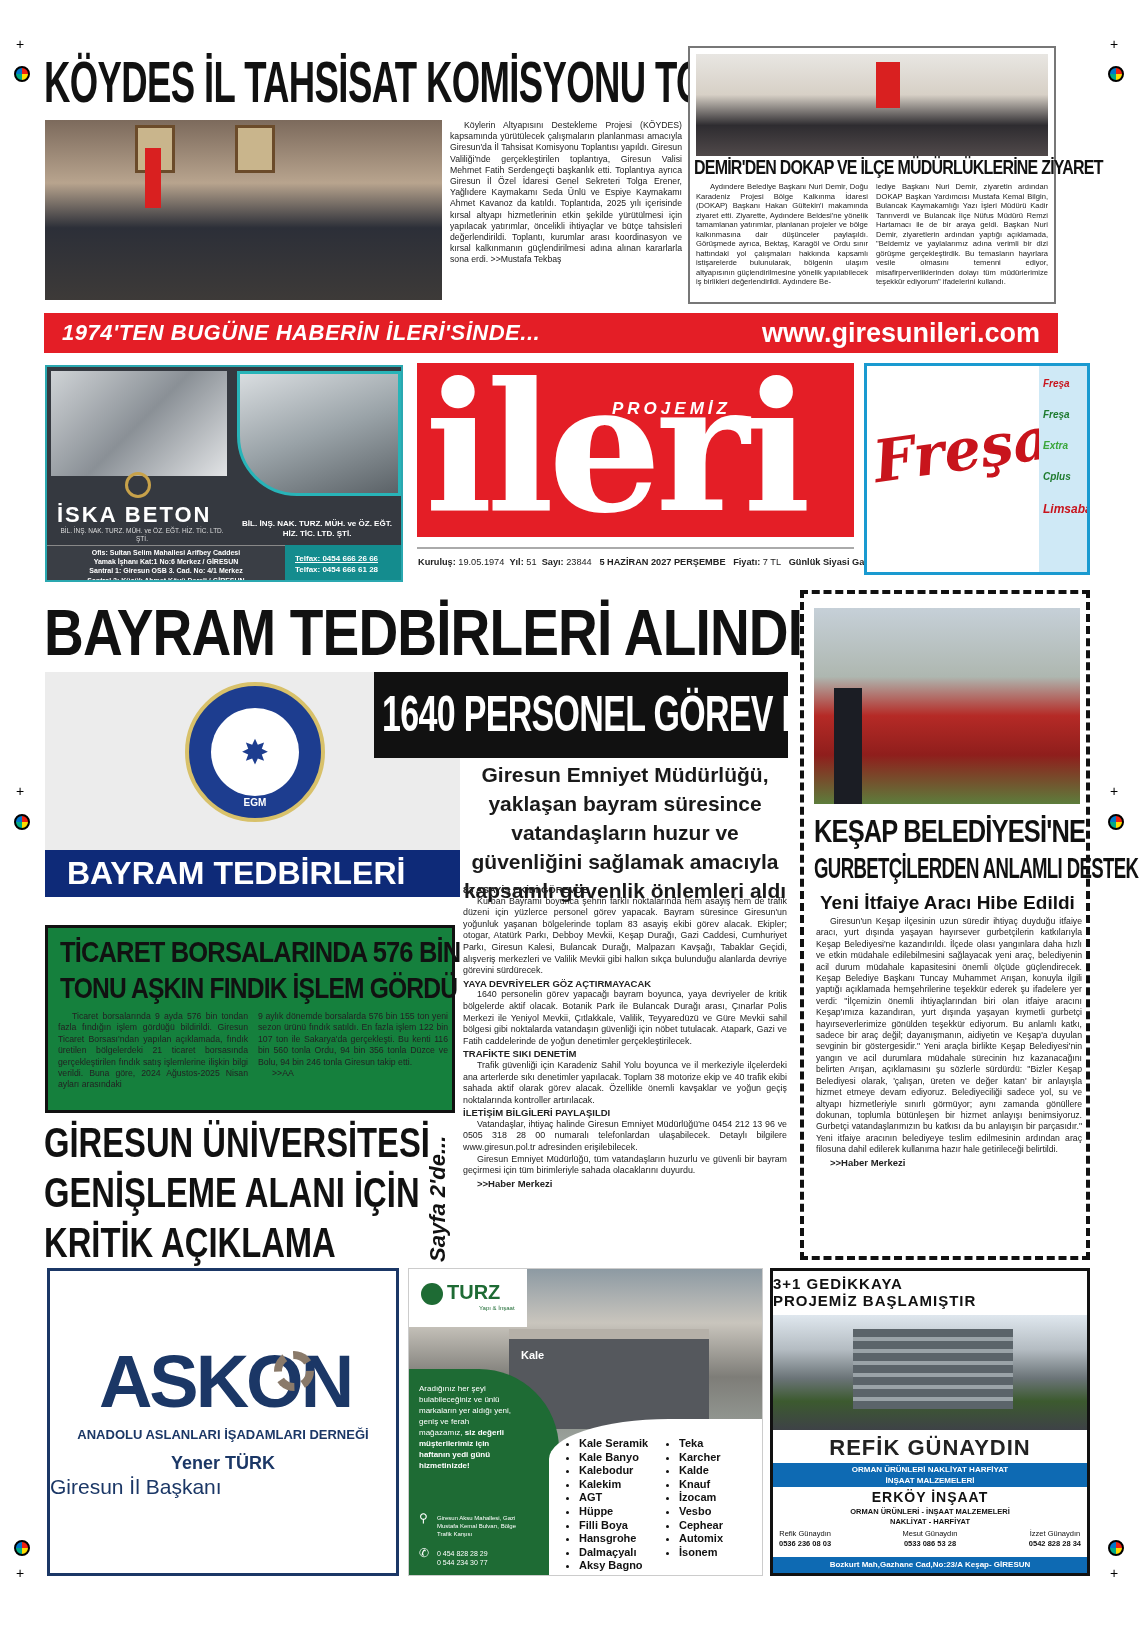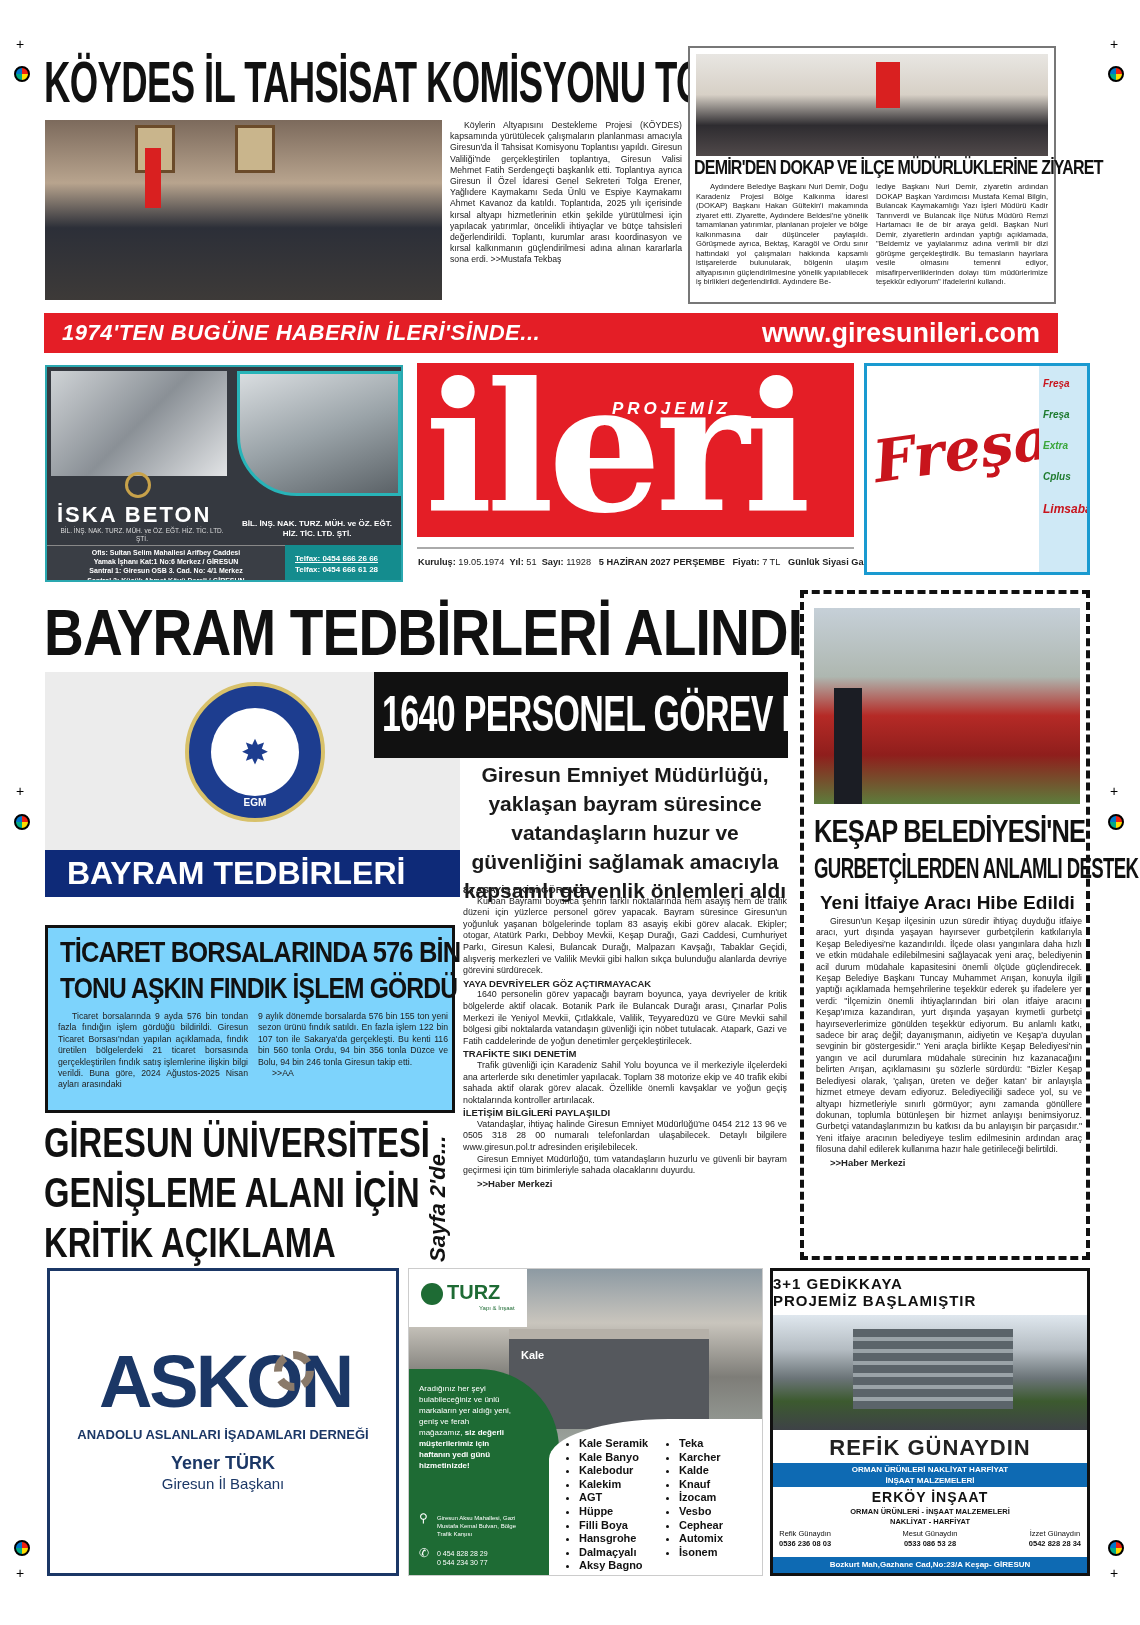--- a/index.html
+++ b/index.html
@@ -78,21 +78,21 @@
 </div>
 
 <div class="abs" style="left:417px;top:363px;width:437px;height:174px;background:#e41e26;overflow:hidden">
   <div style="position:absolute;left:195px;top:36px;color:#fff;font-weight:bold;font-style:italic;font-size:17px;letter-spacing:4px">PROJEMİZ</div>
   <div style="position:absolute;left:8px;top:-10px;color:#fff;font-family:'DejaVu Serif',serif;font-weight:900;font-size:178px;line-height:190px;letter-spacing:-6px">ileri</div>
 </div>
 <div class="abs" style="left:417px;top:547px;width:437px;height:2px;background:#aaa"></div>
 <div class="abs" style="left:418px;top:557px;width:440px;font-size:9.2px;white-space:nowrap;color:#222">
   <b class="cond">Kuruluş:</b> <span>19.05.1974</span>&nbsp;
   <b>Yıl:</b> <span>51</span>&nbsp;
-  <b>Sayı:</b> <span>11928</span>&nbsp;&nbsp;
+  <b>Sayı:</b> <span>23844</span>&nbsp;&nbsp;
   <b>5 HAZİRAN 2027 PERŞEMBE</b>&nbsp;&nbsp;
   <b>Fiyatı:</b> <span>7 TL</span>&nbsp;&nbsp;
   <b>Günlük Siyasi Gazete</b>
 </div>
 
 <div class="abs" style="left:864px;top:363px;width:226px;height:212px;border:3px solid #1a9ad0;background:#fff;overflow:hidden">
   <div style="position:absolute;left:6px;top:50px;color:#c8141c;font-family:'DejaVu Serif',serif;font-style:italic;font-weight:900;font-size:58px;transform:rotate(-8deg)">Freşa</div>
   <div style="position:absolute;left:172px;top:0;width:54px;height:212px;background:#cfe9f6;font-size:10px;font-weight:bold;font-style:italic;padding:12px 4px">
     <div style="color:#c8141c;margin-bottom:20px">Freşa</div>
     <div style="color:#1e7a2e;margin-bottom:20px">Freşa</div>
@@ -124,21 +124,21 @@
   <div class="sub">YAYA DEVRİYELER GÖZ AÇTIRMAYACAK</div>
   <p>1640 personelin görev yapacağı bayram boyunca, yaya devriyeler de kritik bölgelerde aktif olacak. Botanik Park ile Bulancak Durağı arası, Çınarlar Polis Merkezi ile Yeniyol Mevkii, Çıtlakkale, Valilik, Teyyaredüzü ve Güre Mevkii sahil bölgesi gibi noktalarda vatandaşın güvenliği için nöbet tutulacak. Atapark, Gazi ve Fatih caddelerinde de yoğun denetimler gerçekleştirilecek.</p>
   <div class="sub">TRAFİKTE SIKI DENETİM</div>
   <p>Trafik güvenliği için Karadeniz Sahil Yolu boyunca ve il merkeziyle ilçelerdeki ana arterlerde sıkı denetimler yapılacak. Toplam 38 motorize ekip ve 40 trafik ekibi sahada aktif olarak görev alacak. Özellikle önemli kavşaklar ve yoğun geçiş noktalarında kontroller artırılacak.</p>
   <div class="sub">İLETİŞİM BİLGİLERİ PAYLAŞILDI</div>
   <p>Vatandaşlar, ihtiyaç halinde Giresun Emniyet Müdürlüğü'ne 0454 212 13 96 ve 0505 318 28 00 numaralı telefonlardan ulaşabilecek. Detaylı bilgilere www.giresun.pol.tr adresinden erişilebilecek.</p>
   <p>Giresun Emniyet Müdürlüğü, tüm vatandaşların huzurlu ve güvenli bir bayram geçirmesi için tüm birimleriyle sahada olacaklarını duyurdu.</p>
   <div class="sub" style="padding-left:14px">&gt;&gt;Haber Merkezi</div>
 </div>
 
-<div class="abs" style="left:45px;top:925px;width:410px;height:188px;border:3px solid #111;background:#7dd3fc">
+<div class="abs" style="left:45px;top:925px;width:410px;height:188px;border:3px solid #111;background:#15803d">
   <div class="cond head" style="position:absolute;left:12px;top:6px;font-size:30px;line-height:36px;transform:scaleX(0.85)">TİCARET BORSALARINDA  576 BİN</div>
   <div class="cond head" style="position:absolute;left:12px;top:42px;font-size:30px;line-height:36px;transform:scaleX(0.82)">TONU AŞKIN FINDIK İŞLEM GÖRDÜ</div>
   <div class="txt" style="position:absolute;left:10px;top:83px;width:190px;font-size:8.7px;line-height:11.4px">
       <p>Ticaret borsalarında 9 ayda 576 bin tondan fazla fındığın işlem gördüğü bildirildi. Giresun Ticaret Borsası'ndan yapılan açıklamada, fındık üretilen bölgelerdeki 21 ticaret borsasında gerçekleştirilen fındık satış işlemlerine ilişkin bilgi verildi. Buna göre, 2024 Ağustos-2025 Nisan ayları arasındaki</p>
     </div>
   <div class="txt" style="position:absolute;left:210px;top:83px;width:190px;font-size:8.7px;line-height:11.4px">
     <p style="text-indent:0">9 aylık dönemde borsalarda 576 bin 155 ton yeni sezon ürünü fındık satıldı. En fazla işlem 122 bin 107 ton ile Sakarya'da gerçekleşti. Bu kenti 116 bin 560 tonla Ordu, 94 bin 356 tonla Düzce ve Bolu, 94 bin 246 tonla Giresun takip etti.</p>
     <div style="padding-left:14px">&gt;&gt;AA</div>
   </div>
 </div>
@@ -161,21 +161,21 @@
     <p>Giresun'un Keşap ilçesinin uzun süredir ihtiyaç duyduğu itfaiye aracı, yurt dışında yaşayan hayırsever gurbetçilerin katkılarıyla Keşap Belediyesi'ne kazandırıldı. İlçede olası yangınlara daha hızlı ve etkin müdahale edilebilmesini sağlayacak yeni araç, belediyenin acil durum müdahale kapasitesini önemli ölçüde güçlendirecek. Keşap Belediye Başkanı Tuncay Muhammet Arışan, konuyla ilgili yaptığı açıklamada hemşehrilerine teşekkür ederek şu ifadelere yer verdi: "İlçemizin önemli ihtiyaçlarından biri olan itfaiye aracını Keşap'ımıza kazandıran, yurt dışında yaşayan kıymetli gurbetçi hayırseverlerimize gönülden teşekkür ediyorum. Bu anlamlı katkı, sadece bir araç değil; dayanışmanın, aidiyetin ve Keşap'a duyulan sevginin bir göstergesidir." Yeni araçla birlikte Keşap Belediyesi'nin yangın ve acil durumlara müdahale sürecinin hız kazanacağını belirten Arışan, açıklamasını şu sözlerle sürdürdü: "Bizler Keşap Belediyesi olarak, 'çalışan, üreten ve değer katan' bir anlayışla hizmet etmeye devam ediyoruz. Belediyeciliği sadece yol, su ve altyapı hizmetleriyle sınırlı görmüyor; aynı zamanda gönüllere dokunan, toplumla bütünleşen bir hizmet anlayışı benimsiyoruz. Gurbetçi vatandaşlarımızın bu katkısı da bu anlayışın bir parçasıdır." Yeni itfaiye aracının belediyeye teslim edilmesinin ardından araç filosuna dahil edilerek kullanıma hazır hale getirileceği belirtildi.</p>
     <div class="sub" style="padding-left:14px">&gt;&gt;Haber Merkezi</div>
   </div>
 </div>
 
 <div class="abs" style="left:47px;top:1268px;width:352px;height:308px;border:3px solid #1b3766;background:#fff">
   <div style="position:absolute;left:10px;top:68px;width:330px;text-align:center;color:#1b3766;font-weight:900;font-size:74px;letter-spacing:-3px">ASKON</div>
   <div style="position:absolute;left:224px;top:80px;width:40px;height:40px;border-radius:50%;border:8px dashed #8a7a6a"></div>
   <div style="position:absolute;left:0;top:156px;width:346px;text-align:center;color:#1b3766;font-weight:bold;font-size:13px">ANADOLU ASLANLARI İŞADAMLARI DERNEĞİ</div>
   <div style="position:absolute;left:0;top:182px;width:346px;text-align:center;color:#1b3766;font-weight:bold;font-size:18px">Yener TÜRK</div>
-  <div style="position:absolute;left:0;top:204px;width:346px;text-align:center;color:#1b3766;font-size:15px">Giresun İl Başkanı</div>
+  <div style="position:absolute;left:0;top:204px;width:346px;color:#1b3766;font-size:21px">Giresun İl Başkanı</div>
 </div>
 
 <div class="abs" style="left:408px;top:1268px;width:355px;height:308px;background:#fff;overflow:hidden;border:1px solid #ccc">
   <div style="position:absolute;left:0;top:0;width:355px;height:180px;background:linear-gradient(180deg,#8d9aa3 0%,#c9c5bd 30%,#7e7d78 60%,#9ea6a0 100%)">
     <div style="position:absolute;left:100px;top:60px;width:200px;height:100px;background:#55585d;border-top:10px solid #b5b0a8">
       <span style="position:absolute;left:12px;top:10px;color:#fff;font-weight:bold;font-size:11px">Kale</span>
     </div>
   </div>
   <div style="position:absolute;left:0;top:0;width:118px;height:58px;background:#fff">
     <div style="position:absolute;left:12px;top:14px;width:22px;height:22px;border-radius:50%;background:#1e6b34"></div>

